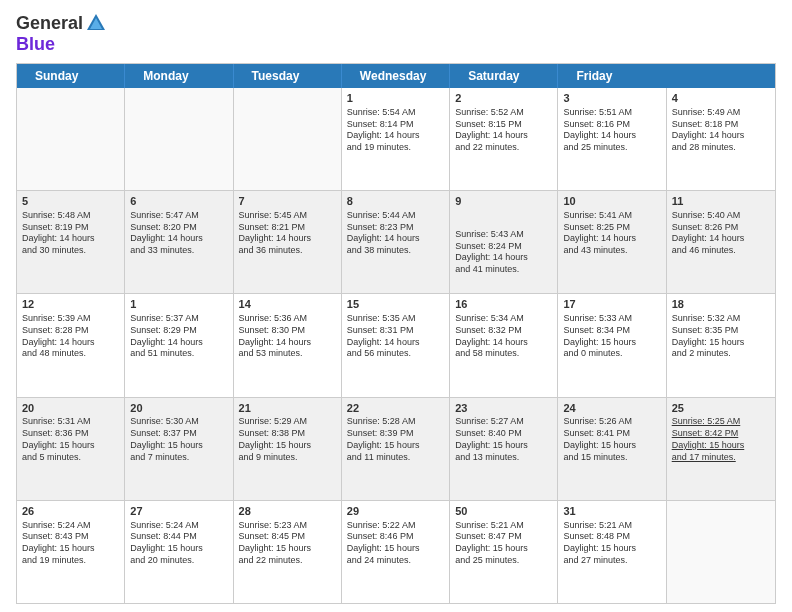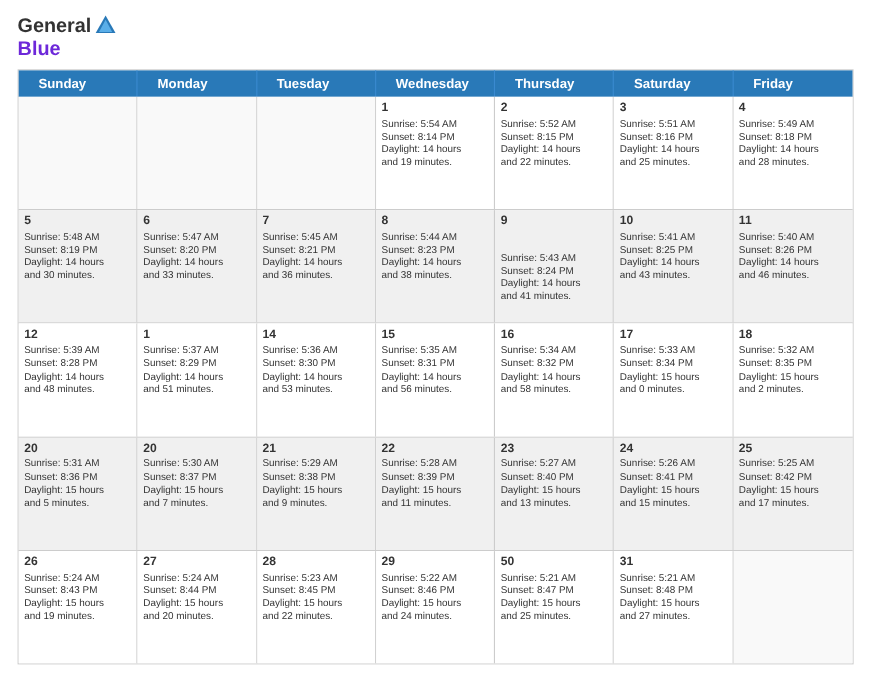--- a/index.html
+++ b/index.html
@@ -131,21 +131,20 @@
       <span class="logo-blue">Blue</span>
     </div>
   </div>
 
   <div class="calendar">
     <div class="day-headers">
     <div class="day-header">Sunday</div>
         <div class="day-header">Monday</div>
         <div class="day-header">Tuesday</div>
         <div class="day-header">Wednesday</div>
-        <div class="day-header">Thursday</div>
         <div class="day-header">Saturday</div>
         <div class="day-header">Friday</div>
       </div>
     <div class="calendar-body">
     <div class="calendar-row">
           <div class="cell empty"></div>
           <div class="cell empty"></div>
           <div class="cell empty"></div>
           <div class="cell">
             <div class="cell-number">1</div>
@@ -316,21 +315,21 @@
           </div>
           <div class="cell shaded">
             <div class="cell-number">24</div>
             <div class="cell-info" style="white-space: pre-line;">Sunrise: 5:26 AM
 Sunset: 8:41 PM
 Daylight: 15 hours
 and 15 minutes.</div>
           </div>
           <div class="cell shaded">
             <div class="cell-number">25</div>
-            <div class="cell-info" style="white-space: pre-line;">Sunrise: 5:25 AM
+            <div class="cell-info" style="white-space: pre-line; text-decoration: underline;">Sunrise: 5:25 AM
 Sunset: 8:42 PM
 Daylight: 15 hours
 and 17 minutes.</div>
           </div>
         </div>
         <div class="calendar-row">
           <div class="cell">
             <div class="cell-number">26</div>
             <div class="cell-info" style="white-space: pre-line;">Sunrise: 5:24 AM
 Sunset: 8:43 PM

